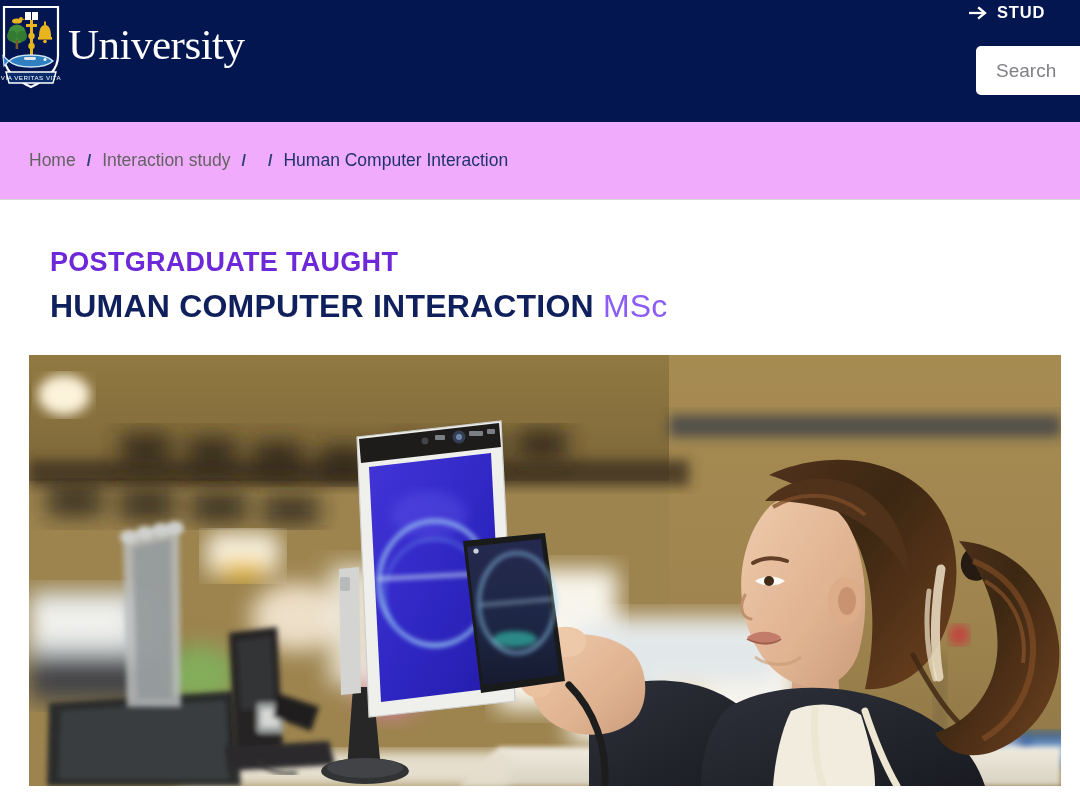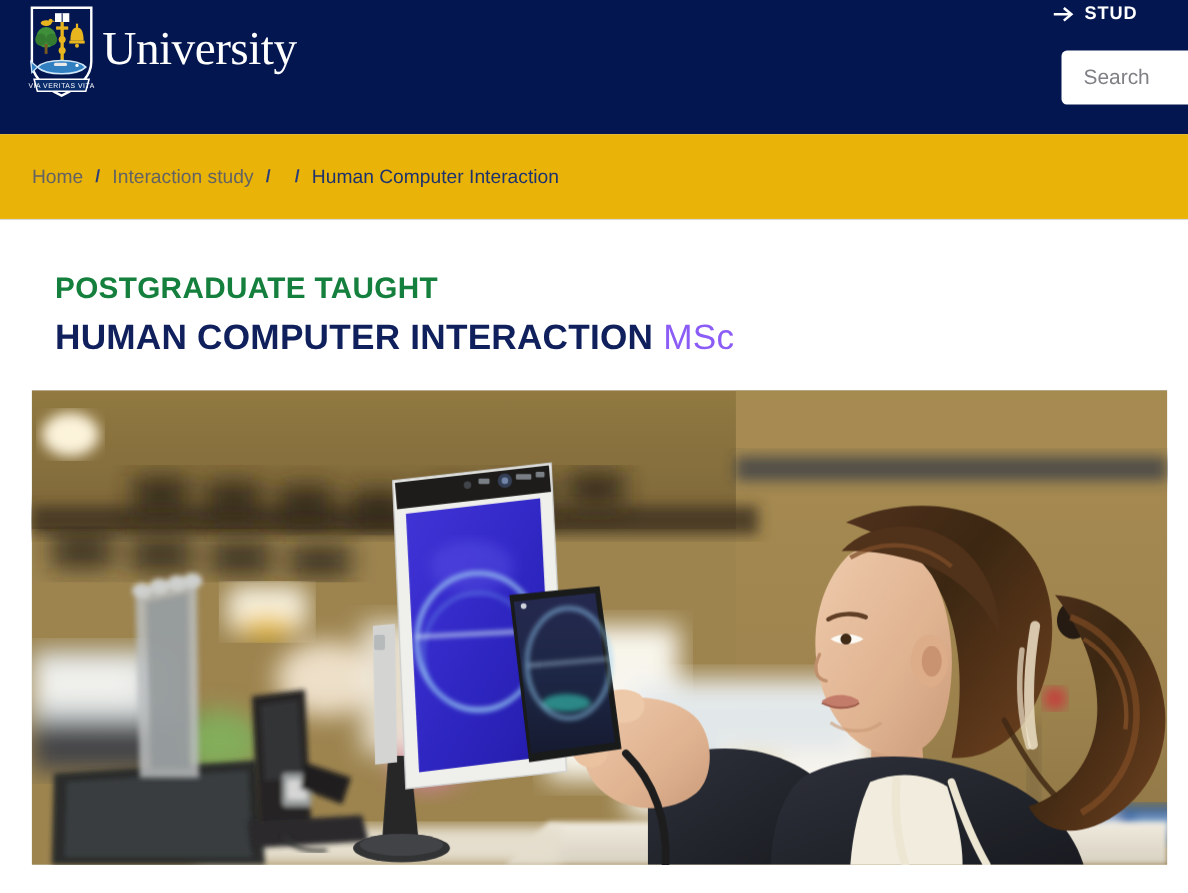--- a/index.html
+++ b/index.html
@@ -16,21 +16,21 @@
   #site-header {
     position: relative;
     width: 1080px;
     height: 122px;
     background: #031650;
     overflow: hidden;
   }
 
   #brand-link {
     position: absolute;
-    left: 25px;
+    left: 0;
     top: 4px;
     display: flex;
     align-items: center;
     text-decoration: none;
   }
 
   #crest {
     width: 62px;
     height: 86px;
     flex: 0 0 62px;
@@ -56,21 +56,21 @@
     white-space: nowrap;
   }
   #wordmark .wm-of {
     font-style: italic;
     font-size: 34px;
   }
 
   
   #utility-nav {
     position: absolute;
-    right: 12px;
+    right: 1px;
     top: 0;
     width: 120px;
     height: 98px;
   }
 
   #study-link {
     position: absolute;
     left: 9px;
     top: 3px;
     display: flex;
@@ -107,21 +107,21 @@
     font-size: 19px;
     color: #3d3d3d;
   }
   #header-search::placeholder { color: #807f85; opacity: 1; }
 
   
   #breadcrumb-bar {
     position: relative;
     width: 1080px;
     height: 78px;
-    background: #eab308;
+    background: #f0abfc;
     border-bottom: 1px solid #d8d8d8;
   }
   #breadcrumb {
     position: absolute;
     left: 29px;
     top: 0;
     height: 77px;
     display: flex;
     align-items: center;
     font-size: 17.5px;
@@ -147,21 +147,21 @@
     width: 1080px;
   }
 
   #page-heading {
     padding: 48px 0 0 50px;
   }
   #eyebrow {
     display: block;
     font-size: 27px;
     font-weight: bold;
-    color: #15803d;
+    color: #6d28d9;
     letter-spacing: 0.3px;
     line-height: 1.05;
   }
   #degree-title {
     display: block;
     margin-top: 14px;
     font-size: 32px;
     line-height: 1.05;
     white-space: nowrap;
   }

